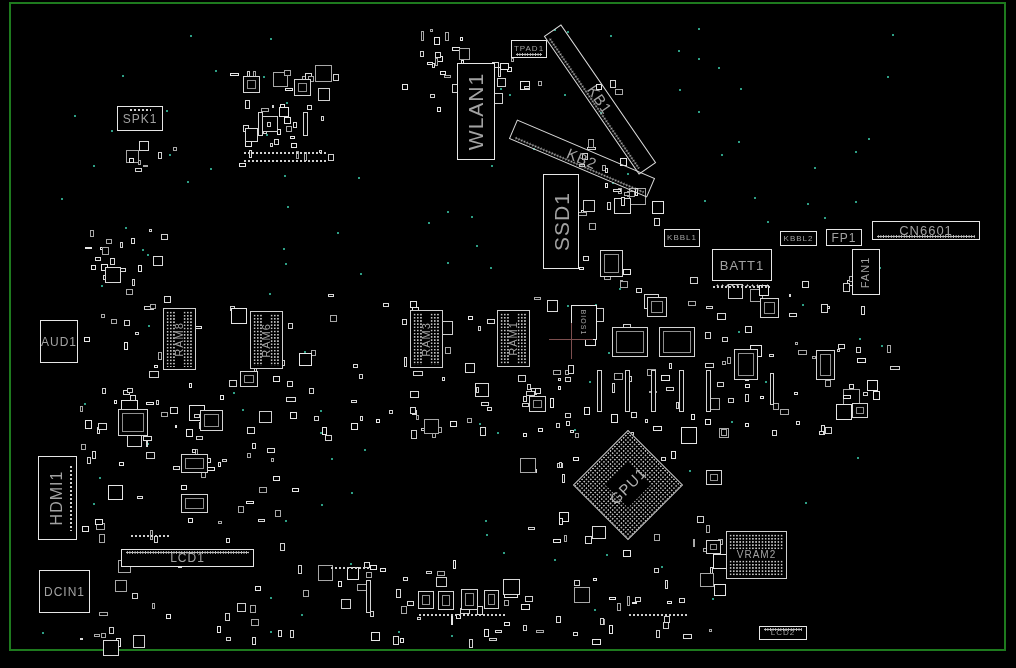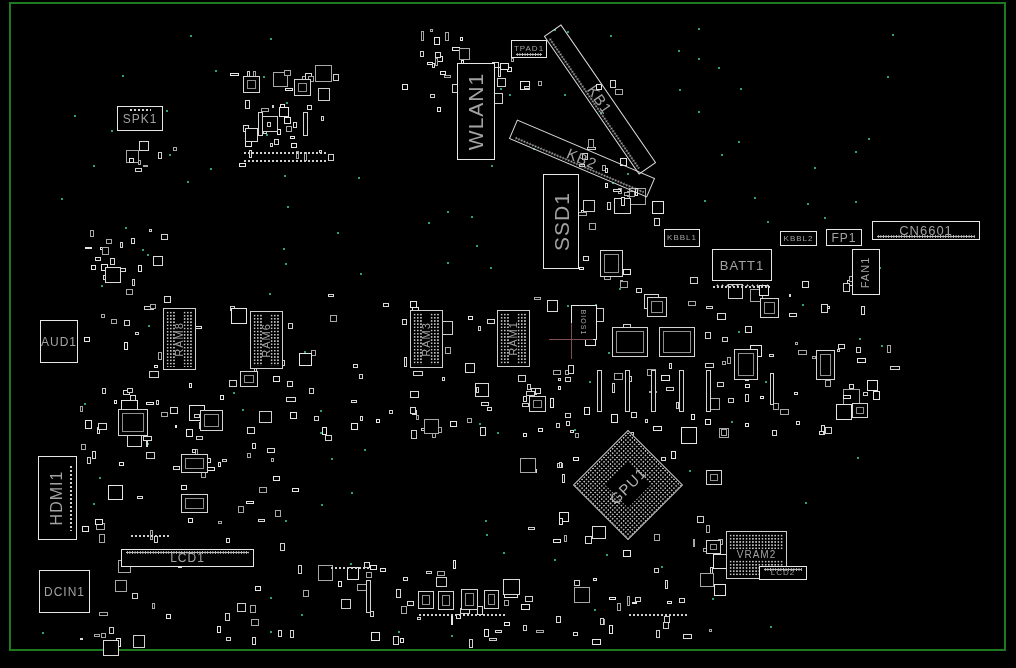--- a/index.html
+++ b/index.html
@@ -827,19 +827,19 @@
     <div class="cmp abs" style="left: 589px; top: 446px; width: 78px; height: 78px; border: 1px solid rgb(201, 201, 201); transform: rotate(45deg); background-image: radial-gradient(rgb(184, 184, 184) 0.9px, transparent 1.1px); background-size: 3.1px 3.1px;">
       <div class="abs" style="inset: 22px; background: rgb(0, 0, 0); display: flex; align-items: center; justify-content: center;">
         <span class="lbl" style="font-size: 15px; transform: rotate(-90deg); color: rgb(176, 176, 176);">GPU1</span>
       </div>
     </div>
     <div class="cmp abs" style="left: 726px; top: 531px; width: 61px; height: 48px; border: 1px solid rgb(208, 208, 208);">
       <div class="abs" style="left: 2px; top: 2px; right: 2px; height: 34%; background-image: radial-gradient(rgb(196, 196, 196) 0.9px, transparent 1.1px); background-size: 3.2px 3.2px;"></div>
       <div class="abs" style="left: 2px; bottom: 2px; right: 2px; height: 34%; background-image: radial-gradient(rgb(196, 196, 196) 0.9px, transparent 1.1px); background-size: 3.2px 3.2px;"></div>
       <span class="lbl" style="font-size: 10px;">VRAM2</span>
     </div>
-    <div class="cmp abs" style="left: 759px; top: 566px; width: 48px; height: 14px; border: 1.5px solid rgb(230, 230, 230);">
+    <div class="cmp abs" style="left: 759px; top: 626px; width: 48px; height: 14px; border: 1.5px solid rgb(230, 230, 230);">
       <span class="lbl" style="font-size: 8px;">LCD2</span>
       <div class="abs" style="left: 4px; right: 4px; top: 1px; height: 3px; background-image: radial-gradient(rgb(189, 189, 189) 0.9px, transparent 1.1px); background-size: 2.6px 2.6px;"></div>
     </div>
     <div class="xhair abs" style="left: 549px; top: 339px; width: 44px; height: 1px; background: rgb(125, 79, 79);"></div>
     <div class="xhair abs" style="left: 571px; top: 323px; width: 1px; height: 36px; background: rgb(125, 79, 79);"></div>
   </div>
 
 </body></html>

